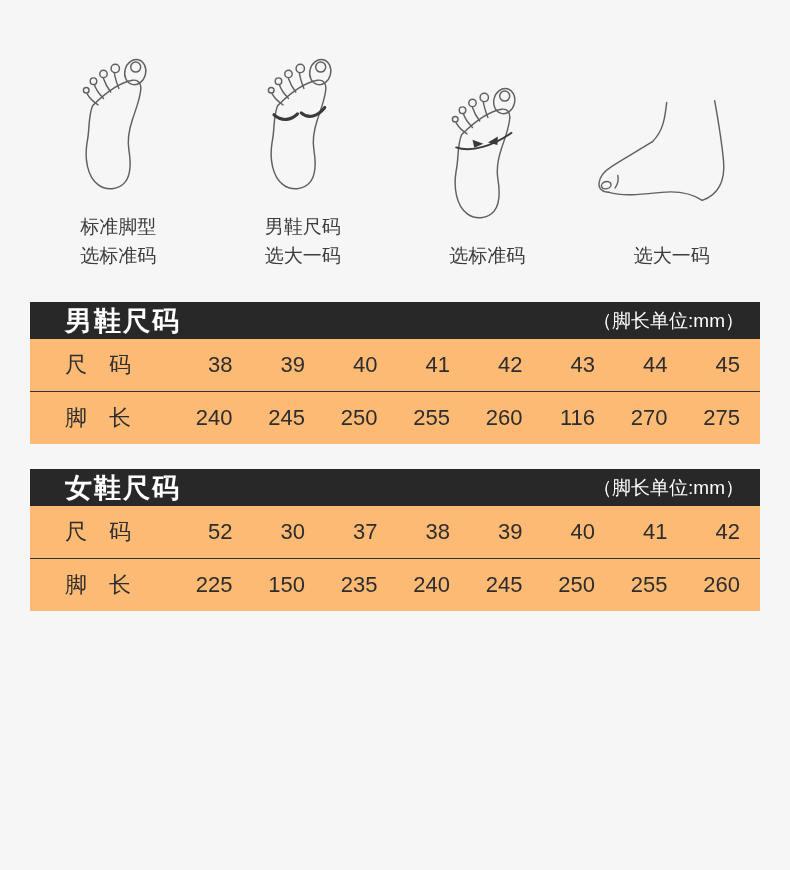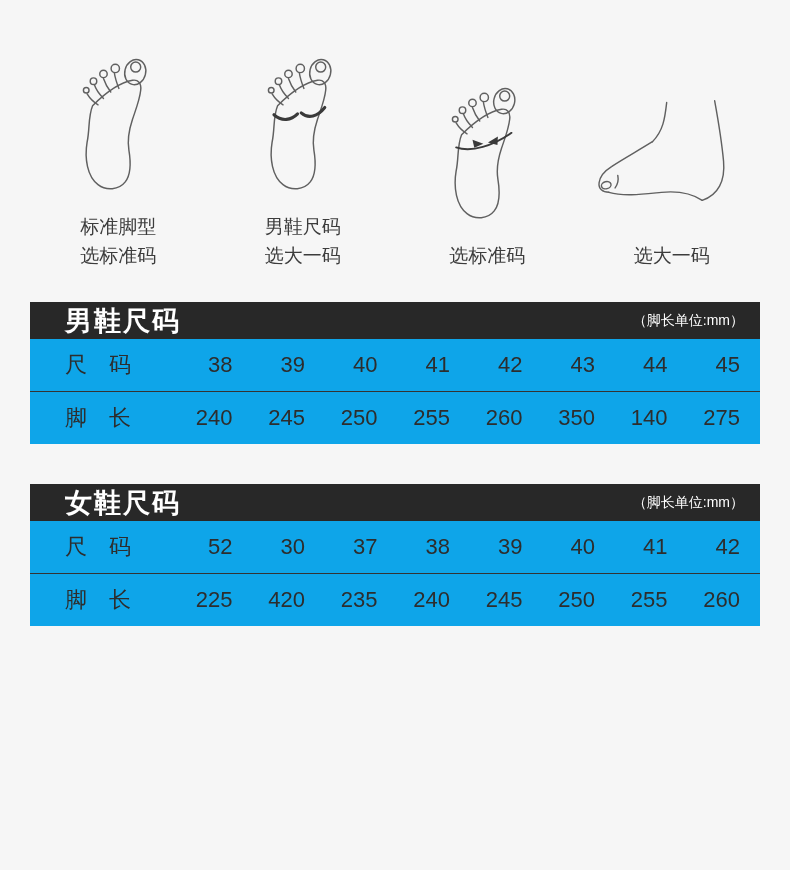--- a/index.html
+++ b/index.html
@@ -42,29 +42,29 @@
   .guide-label{margin-top:14px;font-size:19px;color:#3c3c3c;line-height:29px;}
 
   .foot-stroke{fill:none;stroke:#606060;stroke-width:1.6;stroke-linecap:round;stroke-linejoin:round;}
   .foot-mark-thick{fill:none;stroke:#3a3a3a;stroke-width:3.4;stroke-linecap:round;}
   .foot-mark-thin{fill:none;stroke:#3a3a3a;stroke-width:2;stroke-linecap:round;}
   .foot-arrow{fill:#3a3a3a;stroke:none;}
 
   
   .size-table{width:730px;margin:0 auto;}
   .size-table.men{margin-top:32px;}
-  .size-table.women{margin-top:40px;}
+  .size-table.women{margin-top:25px;}
   .table-header{
     height:37px;background:#282828;color:#ffffff;
     display:flex;align-items:center;justify-content:space-between;
     box-sizing:border-box;padding-left:35px;padding-right:16px;
   }
   .table-title{font-size:27px;font-weight:bold;letter-spacing:2px;}
-  .table-unit{font-size:14px;font-weight:normal;}
-  .table-body{background:#0ea5e9;}
+  .table-unit{font-size:19px;font-weight:normal;}
+  .table-body{background:#fdba74;}
   .table-row{
     height:52px;display:flex;align-items:center;
     box-sizing:border-box;padding-left:35px;padding-right:20px;
     font-size:22px;color:#2d2d2d;
   }
   .table-row.first{border-bottom:1.5px solid #333333;height:53px;}
   .row-label{width:95px;flex:none;color:#2d2d2d;}
   .cell{flex:1;text-align:right;}
 </style>
 </head>
@@ -182,22 +182,22 @@
           <span class="cell">44</span>
           <span class="cell">45</span>
         </div>
         <div class="table-row">
           <span class="row-label">脚　长</span>
           <span class="cell">240</span>
           <span class="cell">245</span>
           <span class="cell">250</span>
           <span class="cell">255</span>
           <span class="cell">260</span>
-          <span class="cell">350</span>
-          <span class="cell">140</span>
+          <span class="cell">116</span>
+          <span class="cell">270</span>
           <span class="cell">275</span>
         </div>
       </div>
     </div>
 
     <div class="size-table women">
       <div class="table-header">
         <span class="table-title">女鞋尺码</span>
         <span class="table-unit">（脚长单位:mm）</span>
       </div>
@@ -209,21 +209,21 @@
           <span class="cell">37</span>
           <span class="cell">38</span>
           <span class="cell">39</span>
           <span class="cell">40</span>
           <span class="cell">41</span>
           <span class="cell">42</span>
         </div>
         <div class="table-row">
           <span class="row-label">脚　长</span>
           <span class="cell">225</span>
-          <span class="cell">420</span>
+          <span class="cell">150</span>
           <span class="cell">235</span>
           <span class="cell">240</span>
           <span class="cell">245</span>
           <span class="cell">250</span>
           <span class="cell">255</span>
           <span class="cell">260</span>
         </div>
       </div>
     </div>
 

